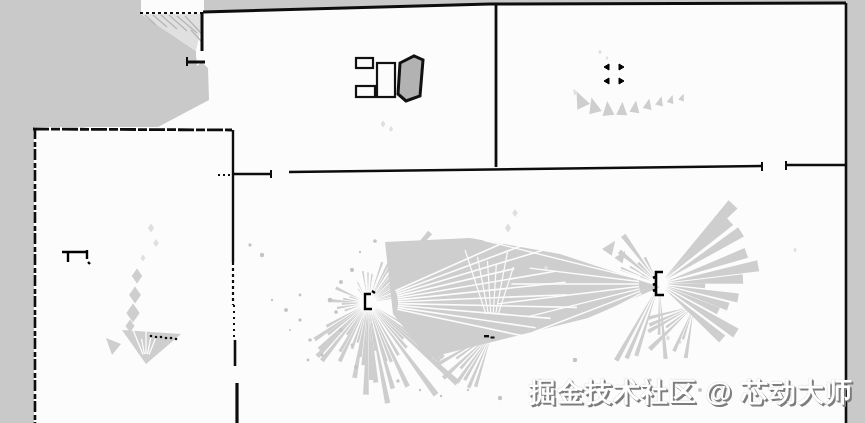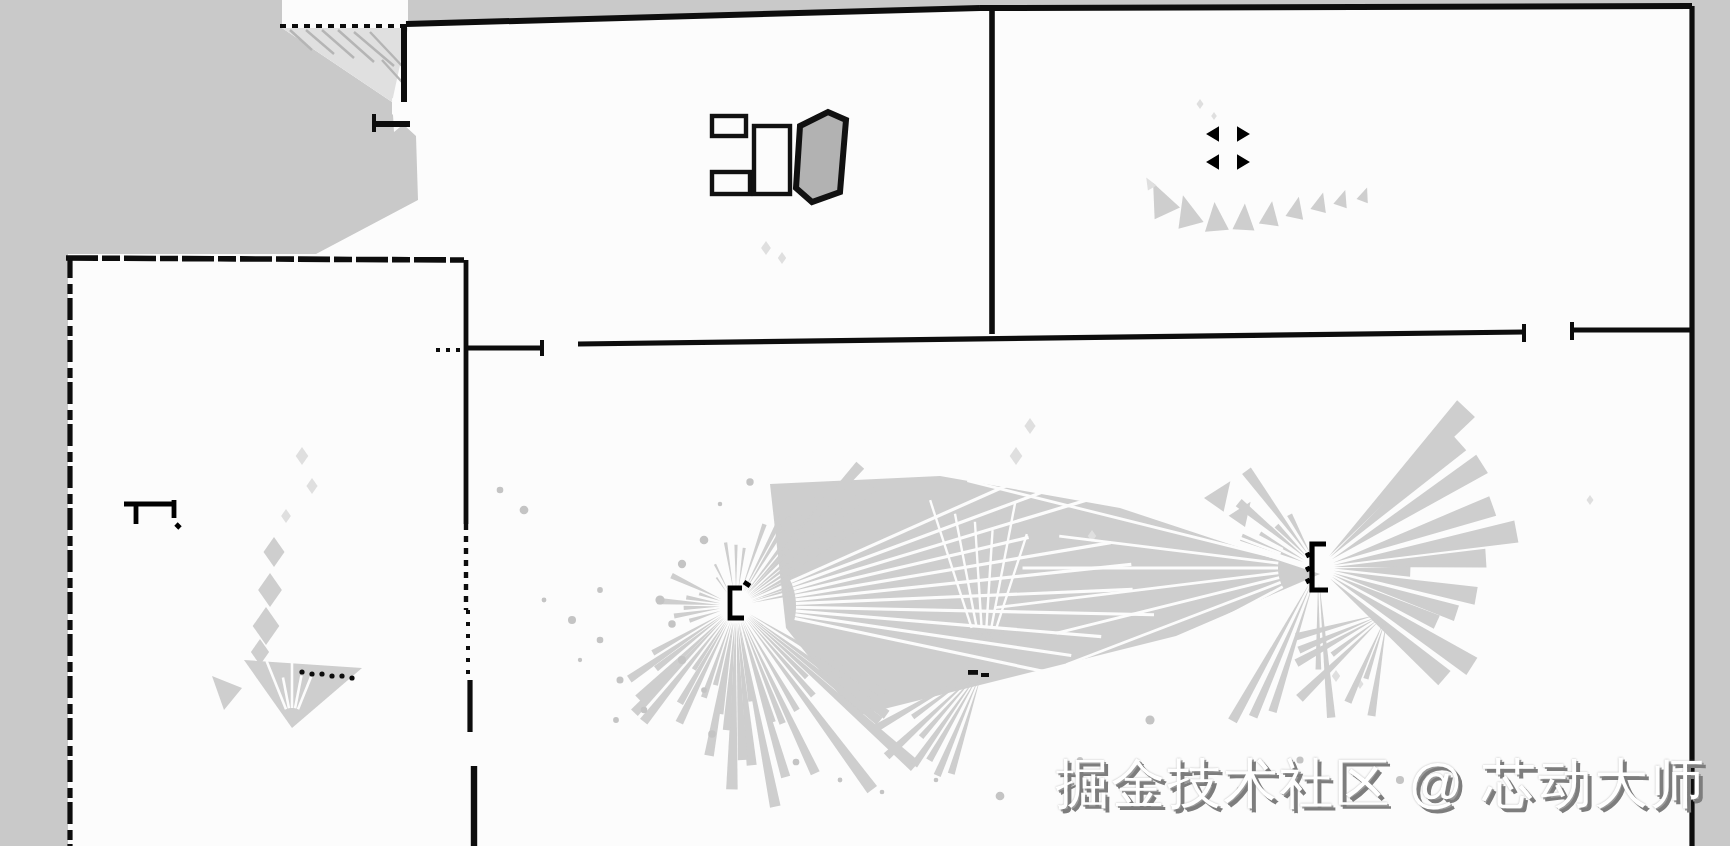--- a/index.html
+++ b/index.html
@@ -9,21 +9,21 @@
     overflow:hidden;
     background:#fcfcfc;
     font-family:"Liberation Sans", sans-serif;
   }
   #map-svg{position:absolute;left:0;top:0;width:865px;height:423px;display:block;}
   .watermark{
     position:absolute;
     right:12px;
     bottom:13px;
     font-size:27px;
-    font-weight:normal;
+    font-weight:bold;
     letter-spacing:1px;
     color:#ffffff;
     text-shadow:2px 2px 0 #7d7d7d, 1px 1px 0 #9a9a9a, 0 0 1px #b5b5b5;
     white-space:nowrap;
     user-select:none;
   }
 </style>
 </head>
 <body>
 

